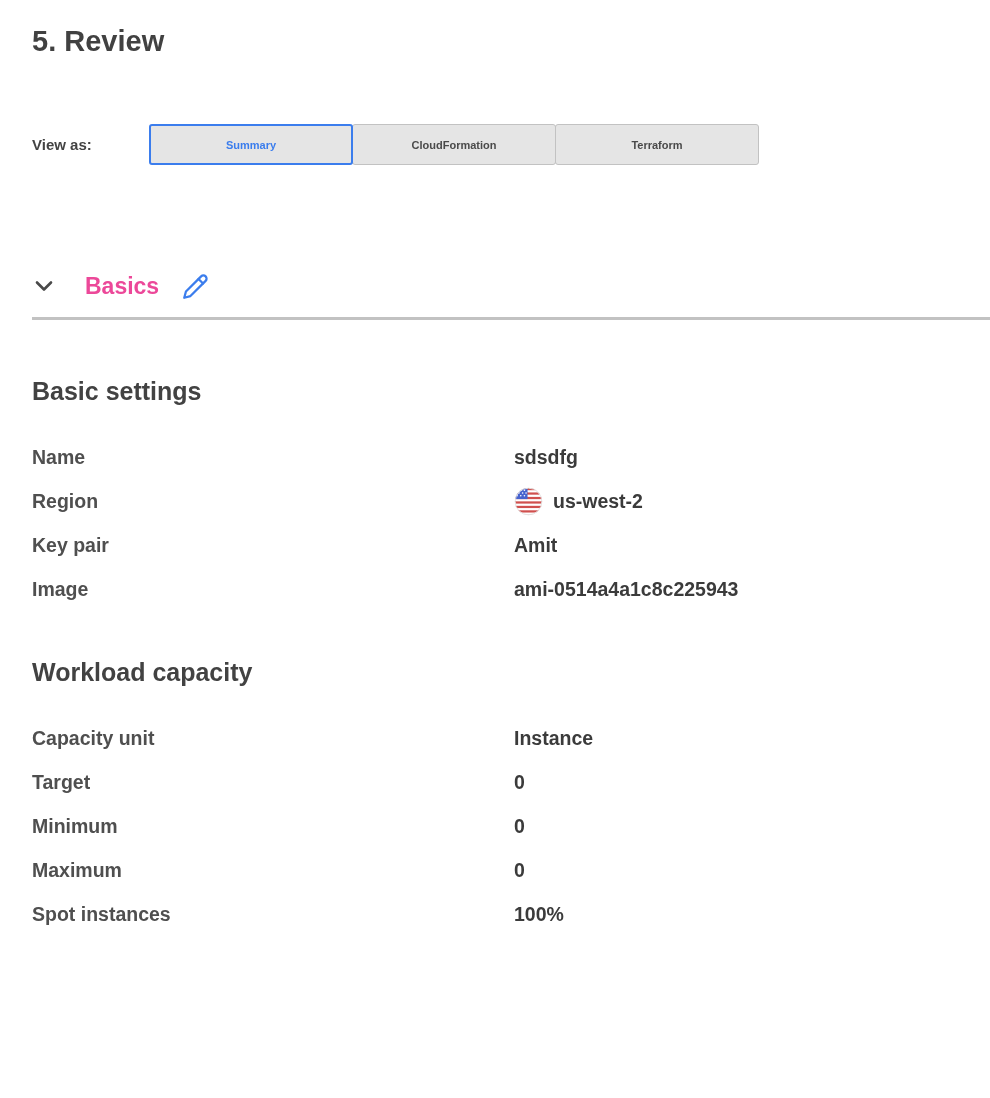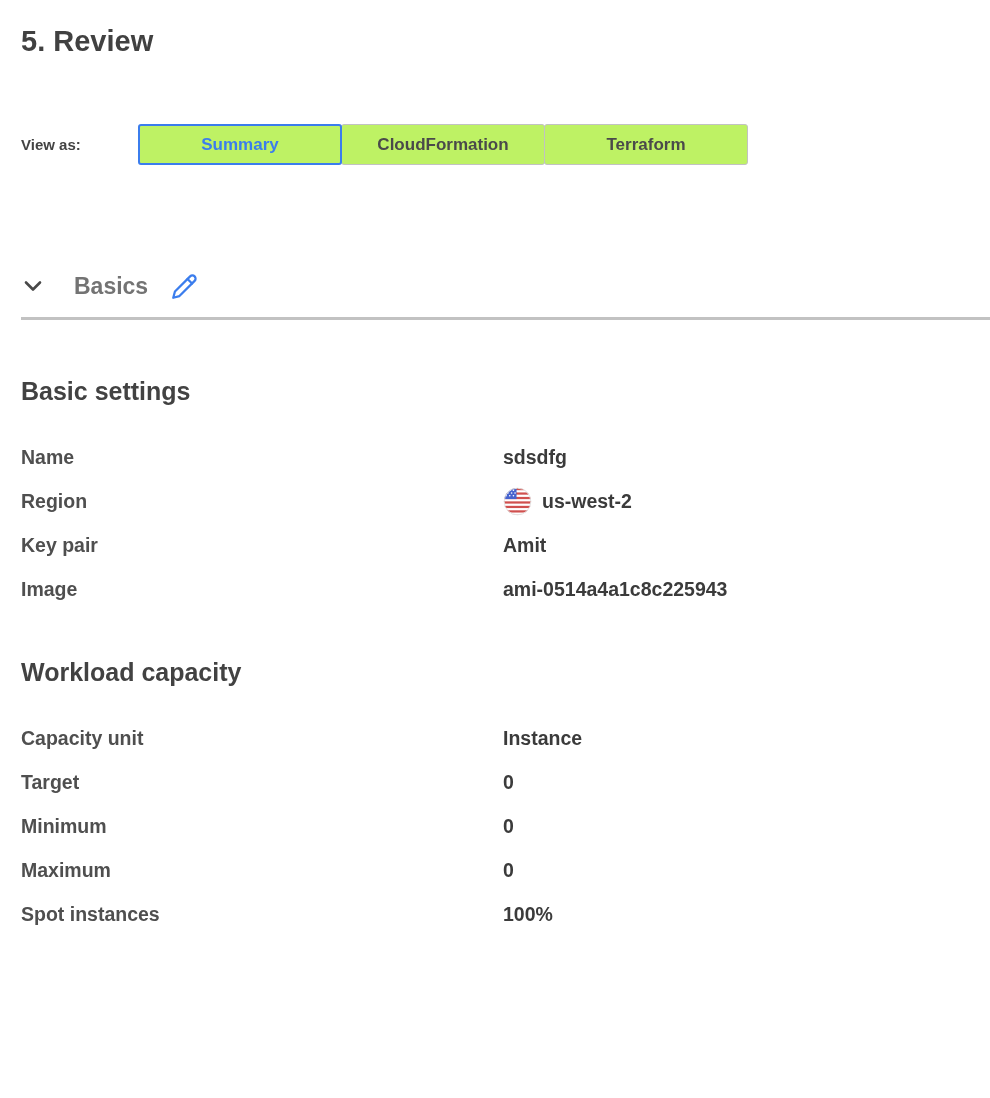--- a/index.html
+++ b/index.html
@@ -4,21 +4,21 @@
 <style>
   html, body { margin: 0; padding: 0; }
   body {
     width: 990px; height: 1098px;
     background: #ffffff;
     font-family: "Liberation Sans", sans-serif;
     color: #444444;
     position: relative;
     overflow: hidden;
   }
-  .content { padding-left: 21px; }
+  .content { padding-left: 32px; }
 
   .page-title {
     margin: 24px 0 0 0;
     font-size: 29px;
     line-height: 34px;
     font-weight: 700;
     color: #414141;
   }
 
   
@@ -37,23 +37,23 @@
     color: #434343;
   }
   .tabs { display: flex; }
   .tab {
     box-sizing: border-box;
     width: 204px;
     display: flex;
     align-items: center;
     justify-content: center;
     font-weight: 700;
-    font-size: 17px;
+    font-size: 11px;
     color: #4a4a4a;
-    background: #bef264;
+    background: #e5e5e5;
     border: 1px solid #c2c2c2;
     border-radius: 3px;
     margin-left: -1px;
     cursor: pointer;
   }
   .tab:first-child { margin-left: 0; }
   .tab.selected {
     border: 2px solid #3b7ded;
     color: #3b7ded;
     position: relative;
@@ -69,21 +69,21 @@
   }
   .chevron-btn {
     width: 24px; height: 24px;
     display: flex; align-items: center; justify-content: center;
     cursor: pointer;
     margin-right: 29px;
   }
   .section-title {
     font-size: 23px;
     font-weight: 600;
-    color: #737373;
+    color: #ec4899;
   }
   .edit-btn {
     margin-left: 22px;
     width: 28px; height: 28px;
     display: flex; align-items: center; justify-content: center;
     cursor: pointer;
   }
 
   .divider {
     margin-top: 15px;

